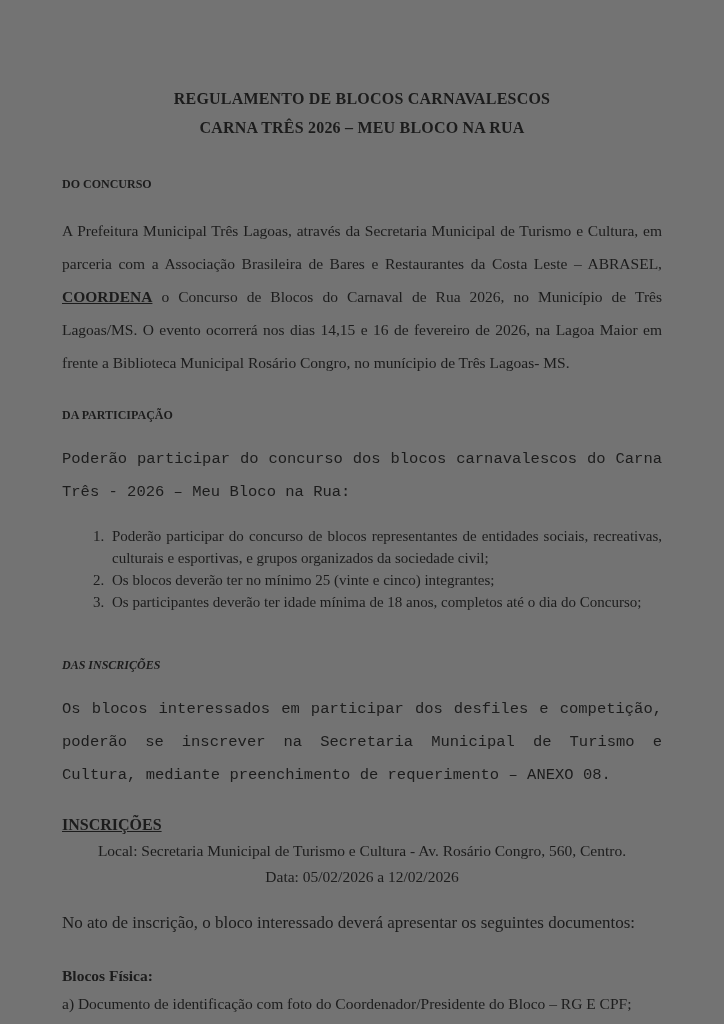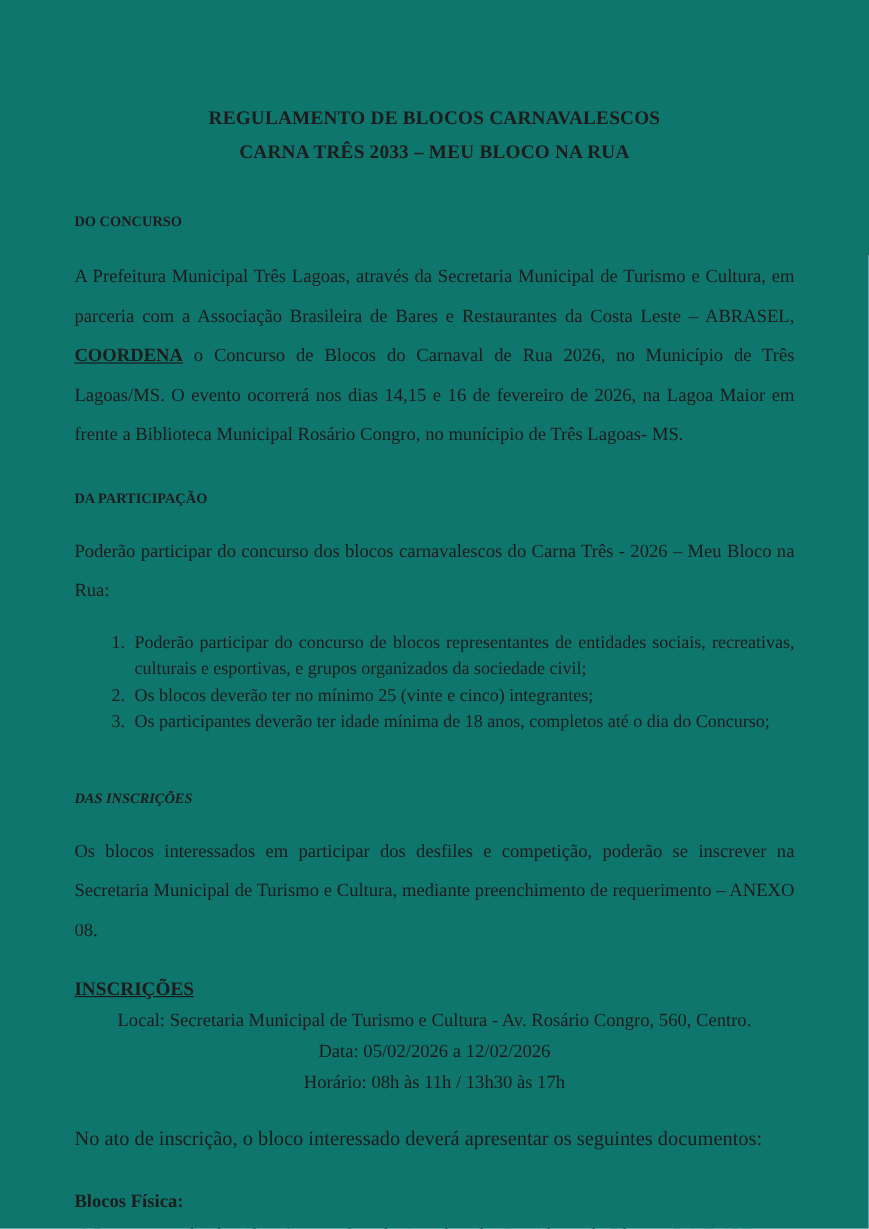--- a/index.html
+++ b/index.html
@@ -4,21 +4,21 @@
 <style>
   html, body {
     margin: 0;
     padding: 0;
     background: #ffffff;
   }
   .page {
     position: relative;
     width: 724px;
     height: 1024px;
-    background: #0f766e;
+    background: #737373;
     overflow: hidden;
     font-family: "Liberation Serif", serif;
     color: #1c1c1c;
     box-sizing: border-box;
   }
   .content {
     padding: 84px 62px 30px 62px;
     box-sizing: border-box;
   }
   .doc-title {
@@ -33,21 +33,21 @@
     font-size: 12px;
     line-height: 20px;
     margin-top: 26px;
   }
   .para {
     text-align: justify;
     font-size: 15.5px;
     line-height: 33px;
     margin-top: 20px;
   }
-  .para.tight-top { margin-top: 18px; }
+  .para.tight-top { margin-top: 18px; font-family: Liberation Mono, monospace; }
   .bold-underline {
     font-weight: 700;
     text-decoration: underline;
   }
   ol.numbered {
     margin: 2px 0 0 0;
     padding-left: 46px;
     font-size: 15px;
     line-height: 22px;
   }
@@ -86,21 +86,21 @@
   }
 </style>
 </head>
 <body>
 
 <div class="page">
   <div class="content">
 
     <div class="doc-title">
       <div>REGULAMENTO DE BLOCOS CARNAVALESCOS</div>
-      <div>CARNA TRÊS 2033 – MEU BLOCO NA RUA</div>
+      <div>CARNA TRÊS 2026 – MEU BLOCO NA RUA</div>
     </div>
 
     <div class="section-heading" style="margin-top:32px;">DO CONCURSO</div>
 
     <p class="para"><span>A Prefeitura Municipal Três Lagoas, através da Secretaria Municipal de Turismo e Cultura, em parceria com a Associação Brasileira de Bares e Restaurantes da Costa Leste – ABRASEL, </span><span class="bold-underline">COORDENA</span><span> o Concurso de Blocos do Carnaval de Rua 2026, no Município de Três Lagoas/MS. O evento ocorrerá nos dias 14,15 e 16 de fevereiro de 2026, na Lagoa Maior em frente a Biblioteca Municipal Rosário Congro, no munícipio de Três Lagoas- MS.</span></p>
 
     <div class="section-heading">DA PARTICIPAÇÃO</div>
 
     <p class="para tight-top">Poderão participar do concurso dos blocos carnavalescos do Carna Três - 2026 – Meu Bloco na Rua:</p>
 
@@ -111,21 +111,20 @@
     </ol>
 
     <div class="section-heading" style="margin-top:42px;font-style:italic;">DAS INSCRIÇÕES</div>
 
     <p class="para tight-top">Os blocos interessados em participar dos desfiles e competição, poderão se inscrever na Secretaria Municipal de Turismo e Cultura, mediante preenchimento de requerimento – ANEXO 08.</p>
 
     <div class="subheading">INSCRIÇÕES</div>
 
     <div class="info-line">Local: Secretaria Municipal de Turismo e Cultura - Av. Rosário Congro, 560, Centro.</div>
     <div class="info-line">Data: 05/02/2026 a 12/02/2026</div>
-    <div class="info-line">Horário: 08h às 11h / 13h30 às 17h</div>
 
     <div class="single-line">No ato de inscrição, o bloco interessado deverá apresentar os seguintes documentos:</div>
 
     <div class="sub-bold-heading">Blocos Física:</div>
 
     <div class="doc-item">a) Documento de identificação com foto do Coordenador/Presidente do Bloco – RG E CPF;</div>
 
   </div>
 </div>
 

